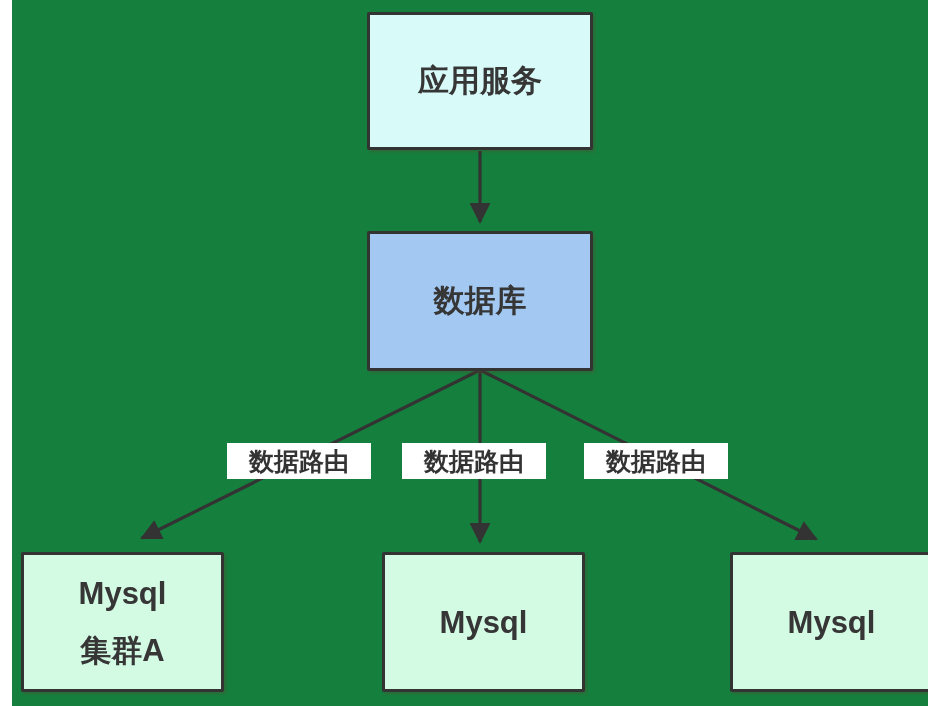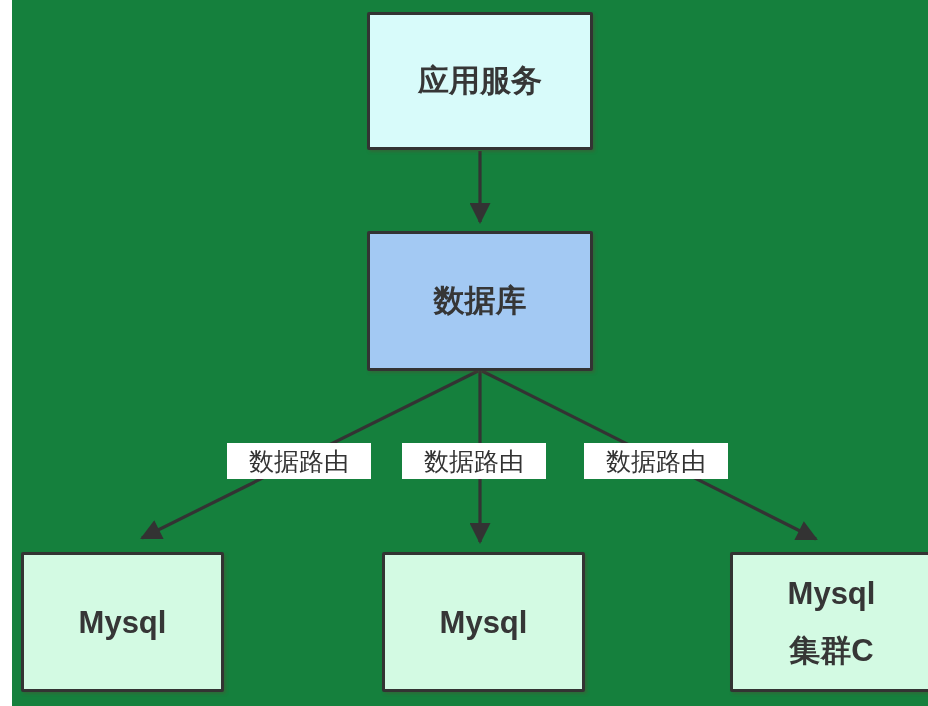--- a/index.html
+++ b/index.html
@@ -60,21 +60,21 @@
   .node-db-a { left: 9px; }
   .node-db-b { left: 370px; }
   .node-db-c { left: 718px; }
   .edge-label {
     position: absolute;
     top: 443px;
     transform: translateX(-50%);
     background: #FFFFFF;
     color: #333333;
     font-size: 25px;
-    font-weight: 400;
+    font-weight: 700;
     line-height: 30px;
     padding: 3px 22px;
     white-space: nowrap;
   }
   .edge-label-a { left: 287px; }
   .edge-label-b { left: 462px; }
   .edge-label-c { left: 644px; }
 </style>
 </head>
 <body>
@@ -96,28 +96,28 @@
   <div class="node node-app" style="background: rgb(216, 251, 250);">
     <span>应用服务</span>
   </div>
 
   <div class="node node-mw" style="background: rgb(163, 201, 243);">
     <span>数据库</span>
   </div>
 
   <div class="node node-db node-db-a" style="background: rgb(211, 250, 227);">
     <span>Mysql</span>
+    <span>集群A</span>
   </div>
 
   <div class="node node-db node-db-b" style="background: rgb(211, 250, 227);">
     <span>Mysql</span>
   </div>
 
   <div class="node node-db node-db-c" style="background: rgb(211, 250, 227);">
     <span>Mysql</span>
-    <span>集群C</span>
   </div>
 
   <div class="edge-label edge-label-a">数据路由</div>
   <div class="edge-label edge-label-b">数据路由</div>
   <div class="edge-label edge-label-c">数据路由</div>
 
 </div>
 
 </body></html>

